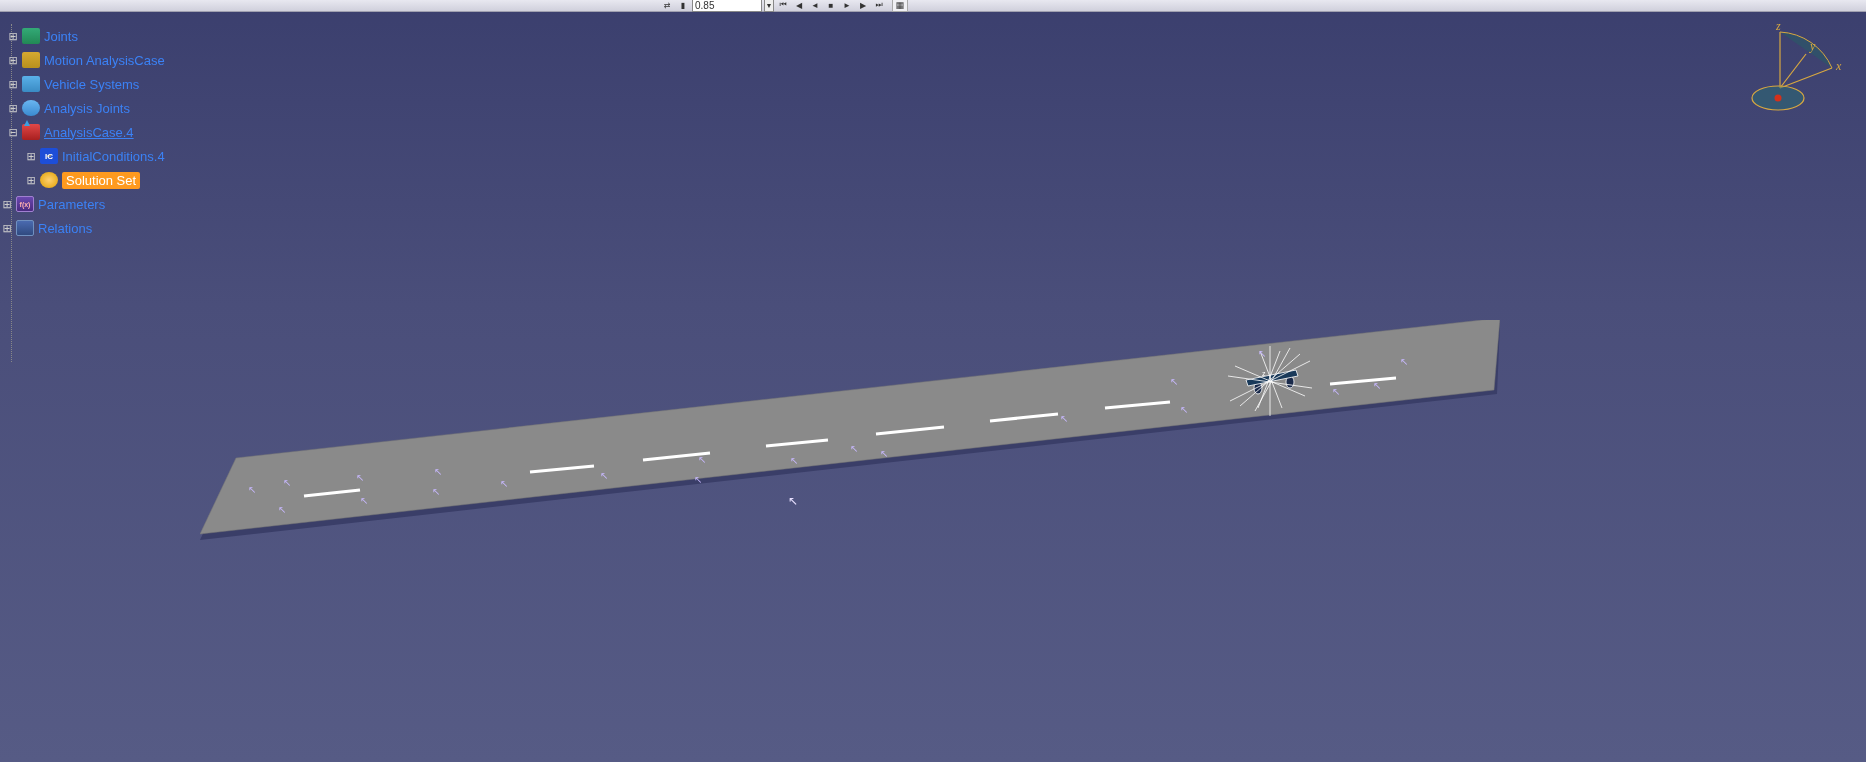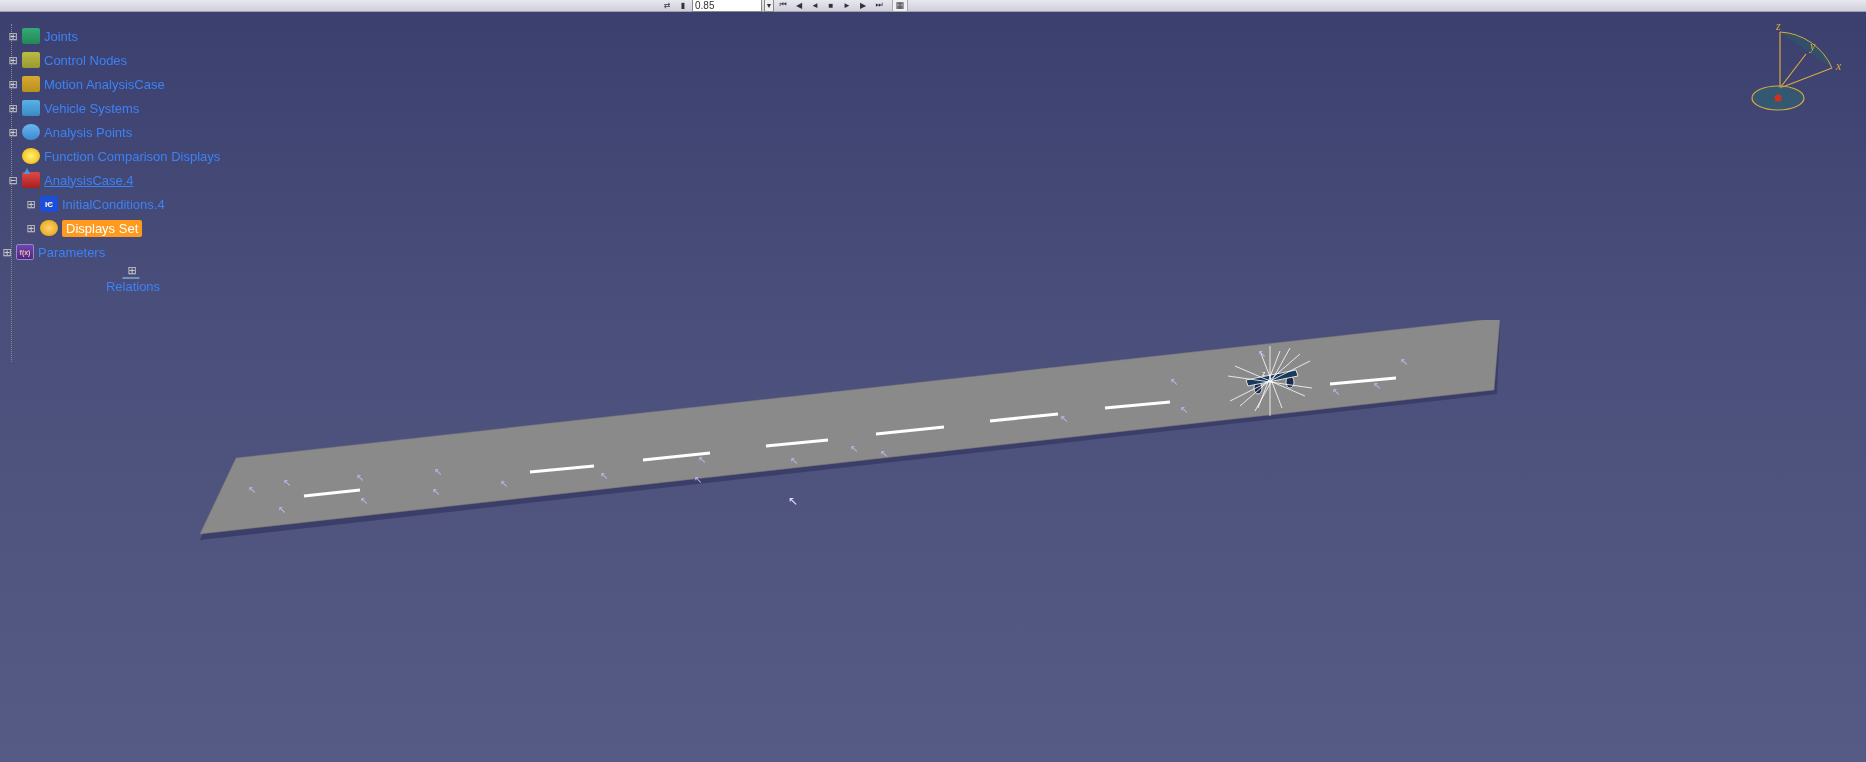--- a/index.html
+++ b/index.html
@@ -231,64 +231,54 @@
 
 <div class="tree-connector"></div>
 <div class="tree" id="tree-root">
     <div class="tree-item indent-0">
       <span class="expand plus"></span>
       <span class="tree-icon ic-joints"></span>
       <span class="tree-label">Joints</span>
     </div>
     <div class="tree-item indent-0">
       <span class="expand plus"></span>
-      <span class="tree-icon ic-ctrlnodes"></span>
-      <span class="tree-label">Control Nodes</span>
-    </div>
-    <div class="tree-item indent-0">
-      <span class="expand plus"></span>
       <span class="tree-icon ic-motion"></span>
       <span class="tree-label">Motion AnalysisCase</span>
     </div>
     <div class="tree-item indent-0">
       <span class="expand plus"></span>
       <span class="tree-icon ic-vehicle"></span>
       <span class="tree-label">Vehicle Systems</span>
     </div>
     <div class="tree-item indent-0">
       <span class="expand plus"></span>
       <span class="tree-icon ic-analysis"></span>
-      <span class="tree-label">Analysis Points</span>
-    </div>
-    <div class="tree-item indent-0">
-      <span class="expand none"></span>
-      <span class="tree-icon ic-funcc"></span>
-      <span class="tree-label">Function Comparison Displays</span>
+      <span class="tree-label">Analysis Joints</span>
     </div>
     <div class="tree-item indent-0">
       <span class="expand minus"></span>
       <span class="tree-icon ic-case"></span>
       <span class="tree-label underline">AnalysisCase.4</span>
     </div>
     <div class="tree-item indent-1">
       <span class="expand plus"></span>
       <span class="tree-icon ic-ic">IC</span>
       <span class="tree-label">InitialConditions.4</span>
     </div>
     <div class="tree-item indent-1">
       <span class="expand plus"></span>
       <span class="tree-icon ic-sol"></span>
-      <span class="tree-label selected">Displays Set</span>
+      <span class="tree-label selected">Solution Set</span>
     </div>
     <div class="tree-item indent-0" style="margin-left: -6px;">
       <span class="expand plus"></span>
       <span class="tree-icon ic-params">f(x)</span>
       <span class="tree-label">Parameters</span>
     </div>
-    <div class="tree-item indent-0" style="margin-left: -6px; flex-direction: column;">
+    <div class="tree-item indent-0" style="margin-left: -6px;">
       <span class="expand plus"></span>
       <span class="tree-icon ic-rel"></span>
       <span class="tree-label">Relations</span>
     </div>
   </div>
 
 <div class="viewport">
   <svg class="road" viewBox="0 0 1300 240">
 
     <polygon class="road-edge-shadow" points="0,220 36,143 1300,3 1297,74"></polygon>

